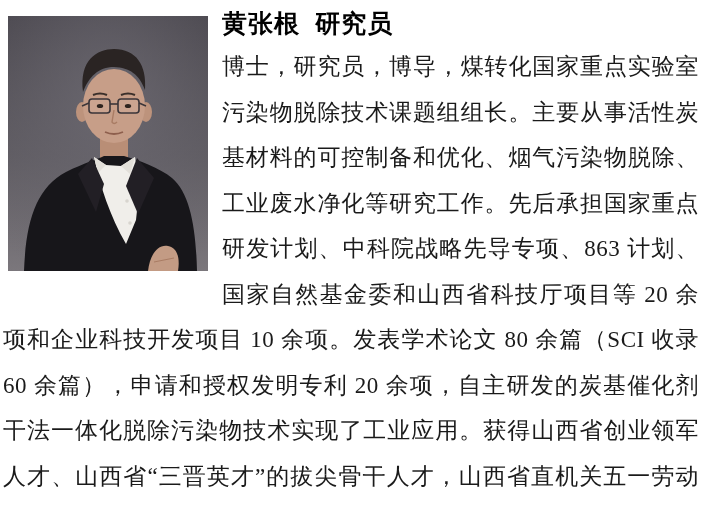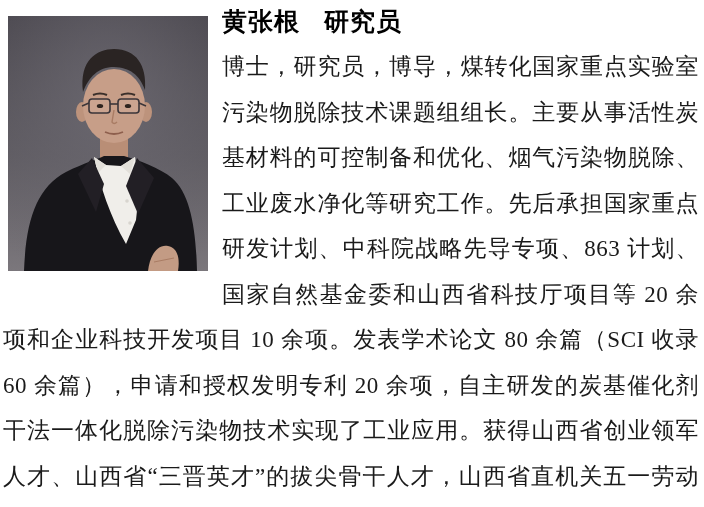--- a/index.html
+++ b/index.html
@@ -24,21 +24,20 @@
   .photo svg { display: block; width: 100%; height: 100%; }
   .title {
     margin: 0;
     font-size: 25px;
     font-weight: bold;
     line-height: 40px;
     letter-spacing: 1px;
     word-spacing: 8px;
     color: #000000;
     white-space: nowrap;
-    font-family: Liberation Mono, monospace;
   }
   .bio {
     margin: 0;
     font-size: 23px;
     line-height: 45.5px;
     text-align: justify;
     text-justify: inter-character;
     letter-spacing: 0.5px;
     color: #1a1a1a;
   }

